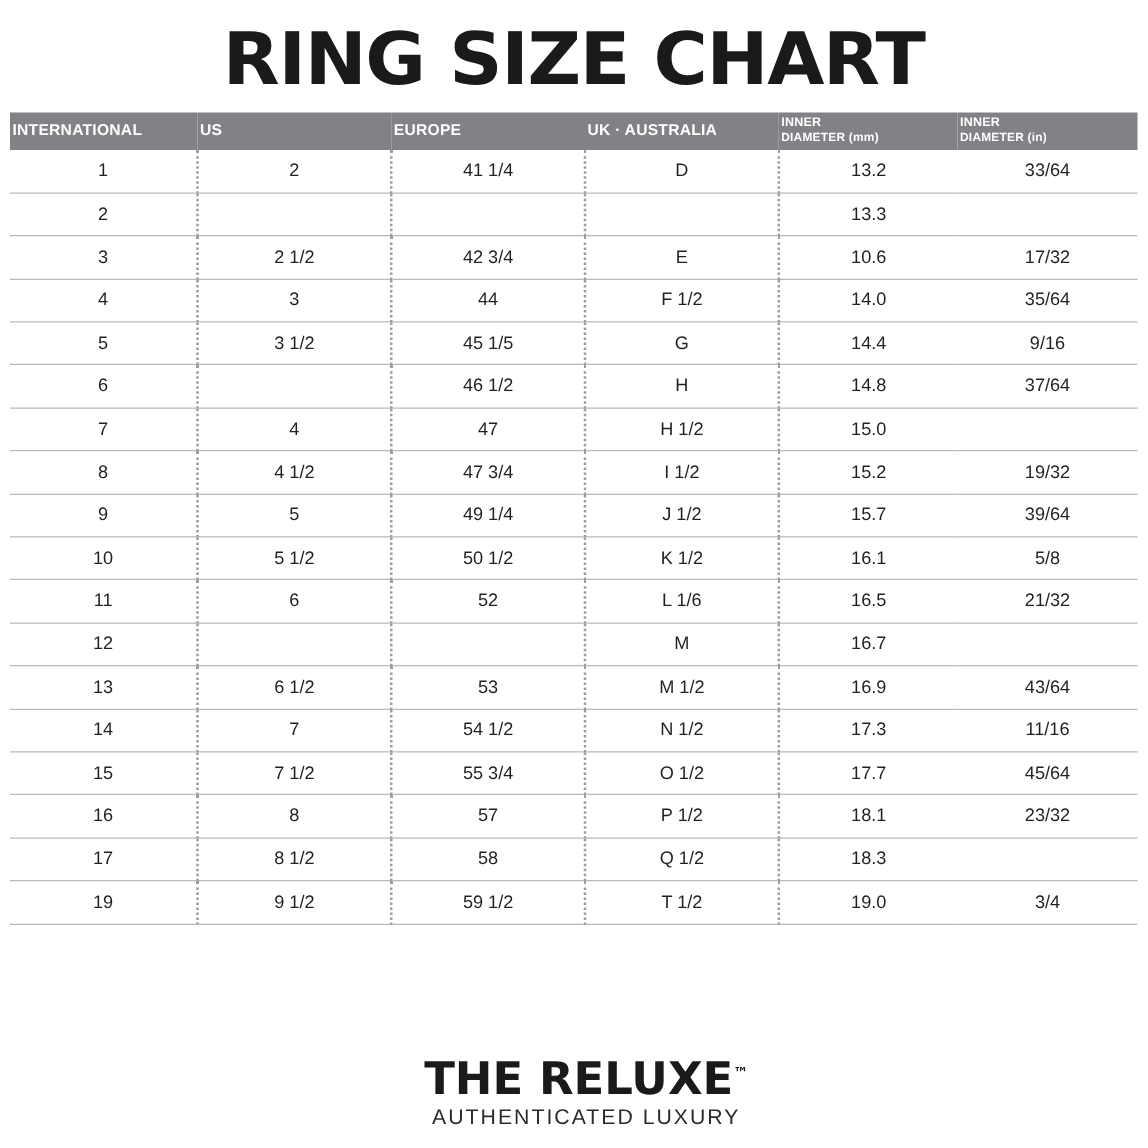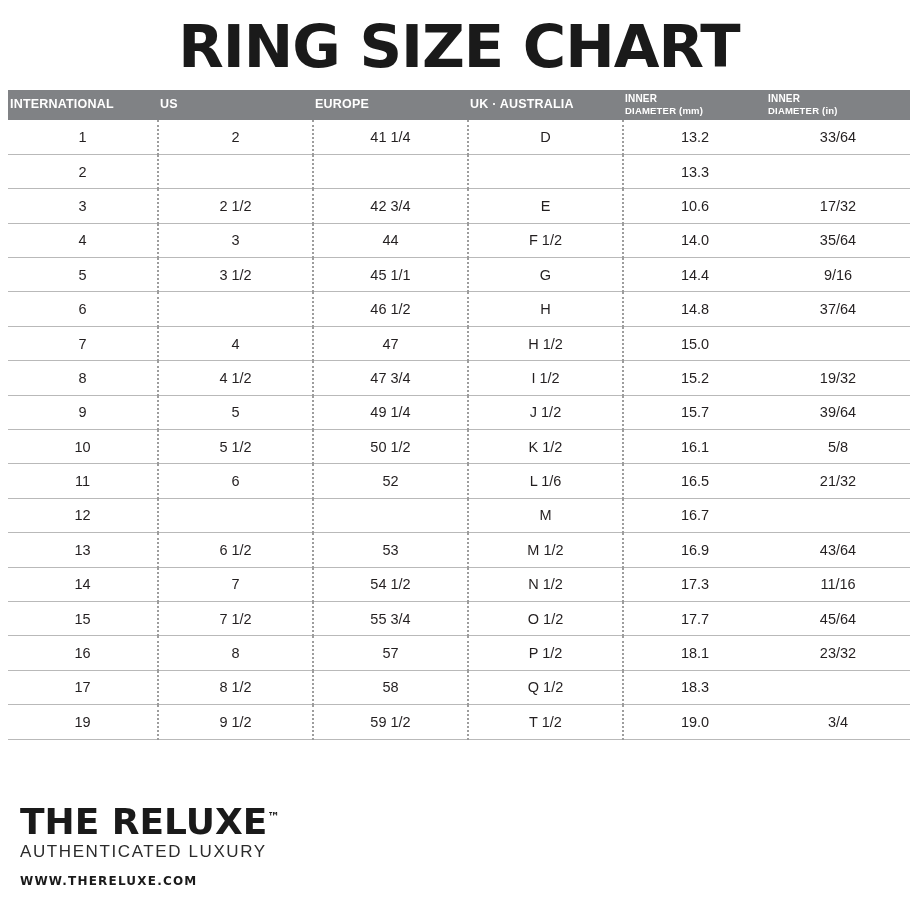--- a/index.html
+++ b/index.html
@@ -83,21 +83,22 @@
   col.c0 { width: 150px; }
   col.c1 { width: 155px; }
   col.c2 { width: 155px; }
   col.c3 { width: 155px; }
   col.c4 { width: 143px; }
   col.c5 { width: 144px; }
 
   
   .footer {
     margin-top: auto;
-    padding-bottom: 30px;
+    text-align: center;
+    padding-bottom: 14px;
     margin-left: 20px;
   }
   .brand {
     font-family: "DejaVu Sans", sans-serif;
     font-weight: bold;
     font-size: 36px;
     letter-spacing: 0px;
     color: #1a1a1a;
     line-height: 1.05;
     position: relative;
@@ -194,21 +195,21 @@
             <td class="dotted-right">4</td>
             <td class="dotted-right">3</td>
             <td class="dotted-right">44</td>
             <td class="dotted-right">F 1/2</td>
             <td>14.0</td>
             <td>35/64</td>
           </tr>
           <tr>
             <td class="dotted-right">5</td>
             <td class="dotted-right">3 1/2</td>
-            <td class="dotted-right">45 1/1</td>
+            <td class="dotted-right">45 1/5</td>
             <td class="dotted-right">G</td>
             <td>14.4</td>
             <td>9/16</td>
           </tr>
           <tr>
             <td class="dotted-right">6</td>
             <td class="dotted-right"></td>
             <td class="dotted-right">46 1/2</td>
             <td class="dotted-right">H</td>
             <td>14.8</td>
@@ -312,16 +313,15 @@
           </tr>
         </tbody>
     </table>
   </div>
 
   <div class="footer">
     <div class="brand">
       <span>THE RELUXE</span><span class="tm">™</span>
     </div>
     <div class="tagline">AUTHENTICATED LUXURY</div>
-    <div class="site">WWW.THERELUXE.COM</div>
   </div>
 
 </div>
 
 </body></html>

